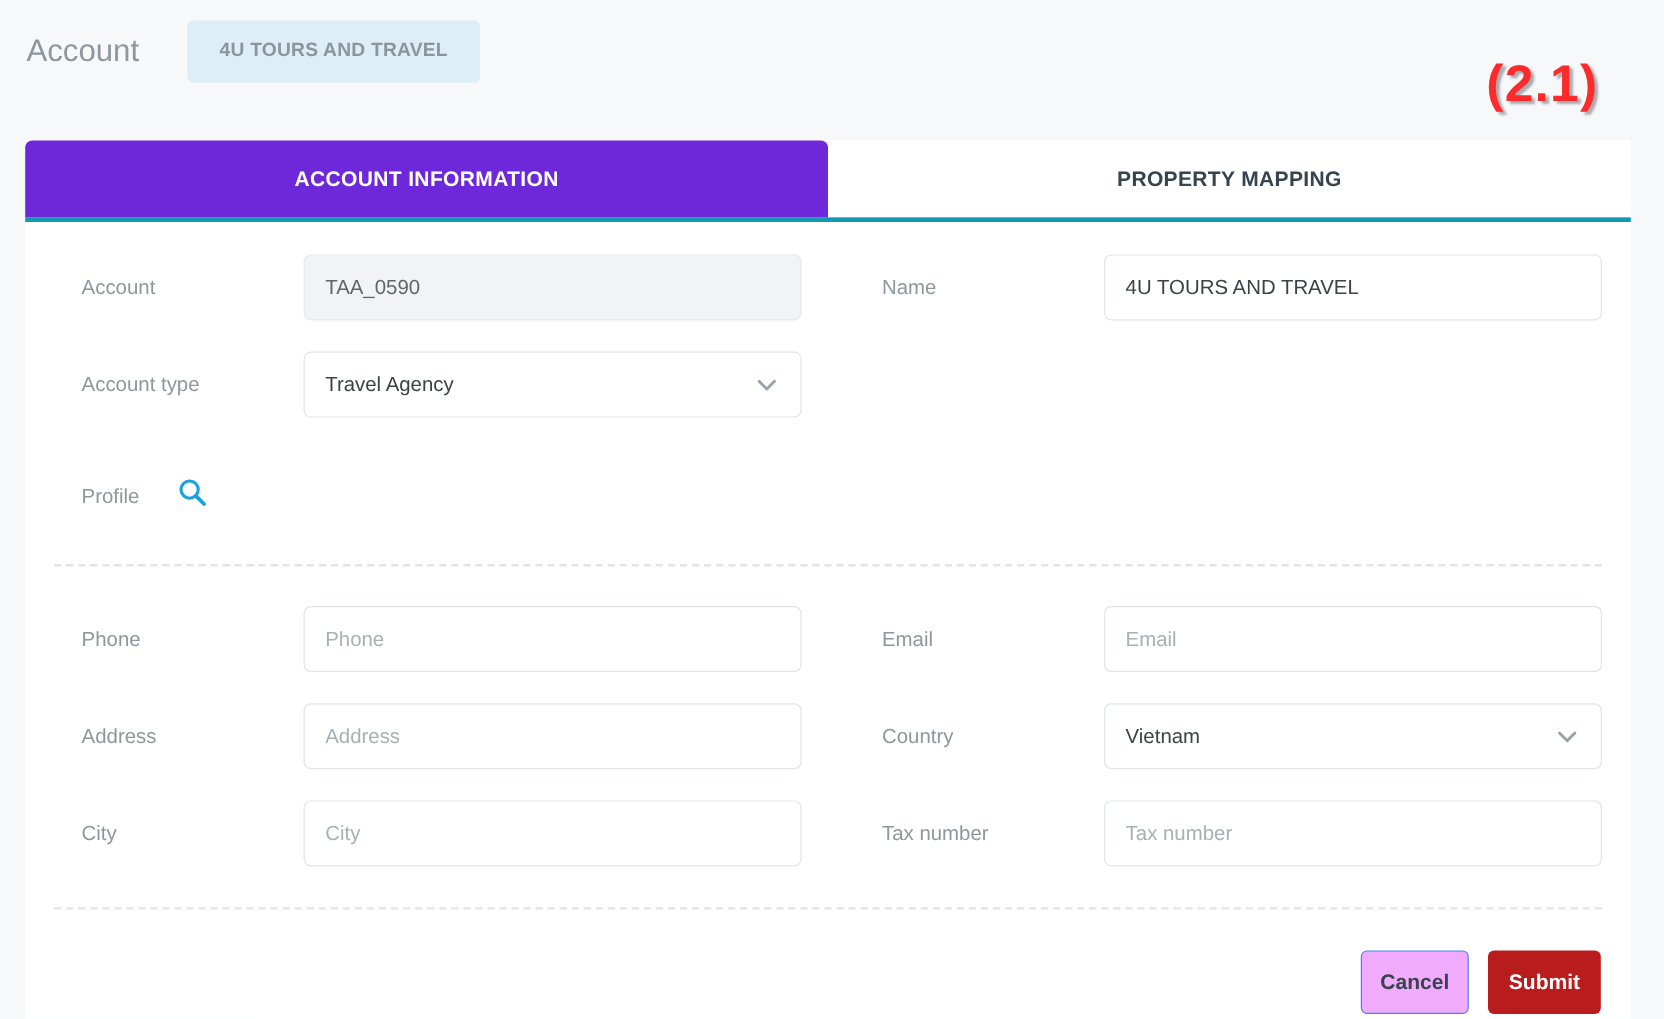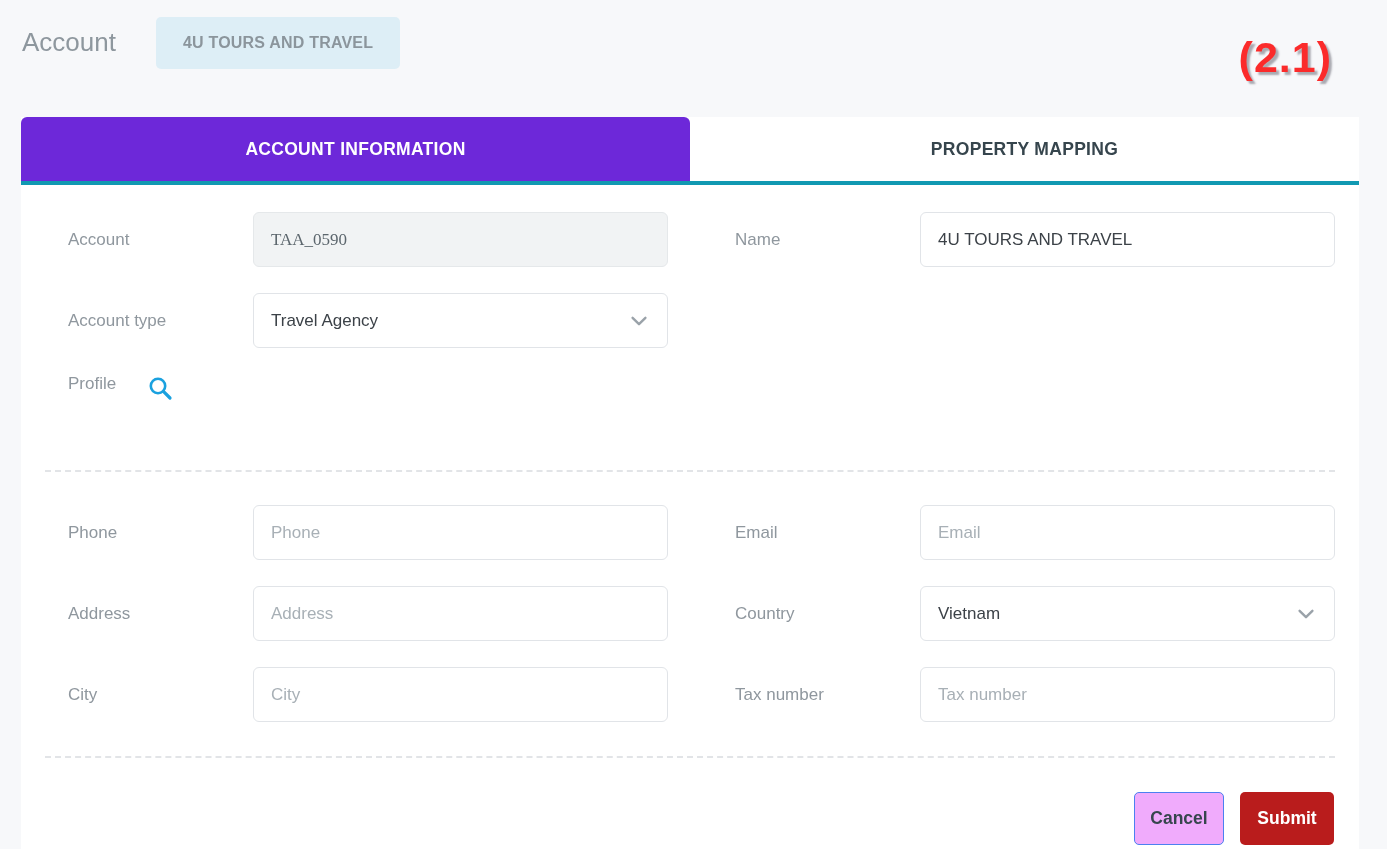--- a/index.html
+++ b/index.html
@@ -16,21 +16,21 @@
     position: absolute; left: 22px; top: 27px;
     font-size: 26px; color: #8e979e; font-weight: 400;
   }
   .account-badge {
     position: absolute; left: 156px; top: 17px; height: 52px;
     display: flex; align-items: center; padding: 0 27px;
     background: #ddeef6; border-radius: 5px;
     color: #8b959c; font-weight: bold; font-size: 16px; letter-spacing: 0.2px;
   }
   .annotation {
-    position: absolute; right: 55px; top: 33px;
+    position: absolute; right: 55px; top: 46px;
     font-size: 43px; font-weight: bold; color: #fb2b2b;
     text-shadow: 3px 3px 2px #a9a9b0;
     letter-spacing: 1px;
   }
 
   
   .card {
     position: absolute; left: 21px; top: 117px; width: 1338px; bottom: 0;
     background: #ffffff;
   }
@@ -62,30 +62,30 @@
     width: 415px; height: 55px;
     border: 1px solid #e1e4e8; border-radius: 6px;
     background: #ffffff;
     font-family: "Liberation Sans", sans-serif;
     font-size: 17px; color: #3c4248;
     padding: 0 17px;
   }
   input.field { outline: none; }
   input.field::placeholder { color: #a8b0b6; opacity: 1; }
   input.field:disabled {
-    background: #f1f3f4; border-color: #e5e8ea; color: #5c666d; font-family: Liberation Serif, serif;
+    background: #f1f3f4; border-color: #e5e8ea; color: #5c666d;
   }
   .select {
     display: flex; align-items: center; justify-content: space-between;
     cursor: pointer;
   }
   .select .value { font-size: 17px; color: #3c4248; }
   .chevron { width: 22px; height: 22px; flex: 0 0 auto; }
 
-  .profile-row { display: flex; align-items: flex-start; height: 50px; margin-bottom: 0; }
+  .profile-row { display: flex; align-items: flex-end; height: 50px; margin-bottom: 0; }
   .profile-row .label { width: auto; }
   .search-btn { margin-left: 30px; width: 28px; height: 28px; cursor: pointer; display:flex; align-items:center; justify-content:center; }
 
   .divider {
     border: none; border-top: 2px dashed #e2e4e7;
     margin-left: -23px; margin-right: 0;
   }
   .divider.upper { margin-top: 46px; margin-bottom: 33px; }
   .divider.lower { margin-top: 34px; margin-bottom: 34px; }
 

